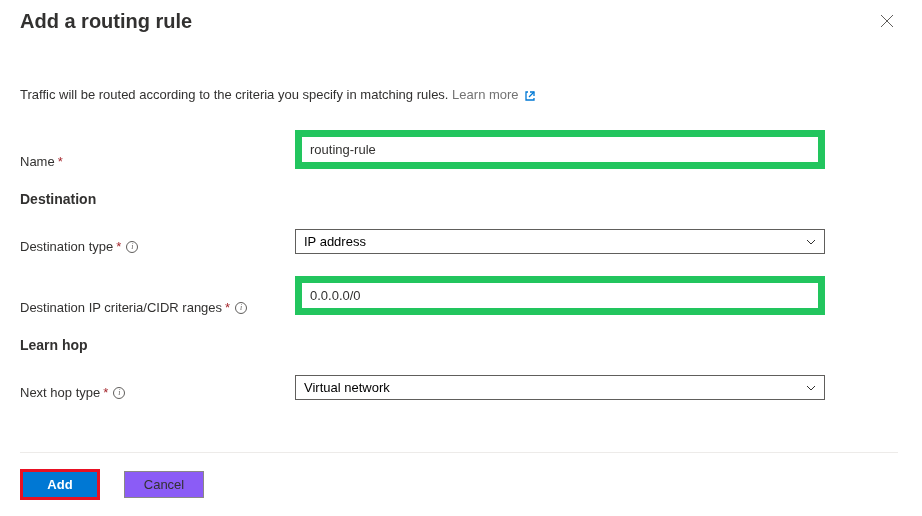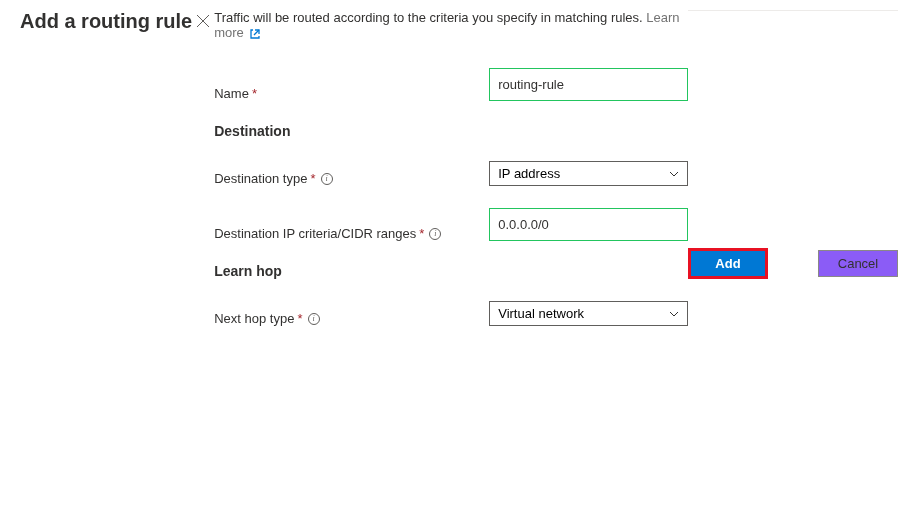--- a/index.html
+++ b/index.html
@@ -13,20 +13,21 @@
       color: #323130;
       background: #ffffff;
       width: 922px;
       height: 516px;
       position: relative;
     }
     .panel {
       padding: 10px 24px 0 20px;
       height: 100%;
       display: flex;
+      flex-direction: column;
     }
     .header {
       display: flex;
       justify-content: space-between;
       align-items: flex-start;
       margin-bottom: 52px;
     }
     .title {
       font-size: 20px;
       font-weight: 600;
@@ -99,23 +100,23 @@
       font-style: italic;
       font-family: serif;
       cursor: help;
     }
     .form-control {
       flex: 1;
       max-width: 530px;
     }
     .text-input {
       width: 100%;
-      height: 33px;
+      height: 39px;
       padding: 3px 8px;
-      border: 1px solid #22c55e;
+      border: 7px solid #22c55e;
       font-size: 13px;
       font-family: inherit;
       color: #323130;
       outline: none;
     }
     .select-wrapper {
       position: relative;
       width: 100%;
     }
     .select-input {
@@ -151,21 +152,21 @@
       font-size: 14px;
       font-weight: 700;
       color: #323130;
       margin-bottom: 22px;
       margin-top: 6px;
     }
     .footer {
       border-top: 1px solid #edebe9;
       padding: 16px 0;
       display: flex;
-      gap: 50px;
+      gap: 24px;
       align-items: center;
     }
     .btn-primary {
       background: #0078d4;
       color: #ffffff;
       border: 3px solid #e81123;
       padding: 5px 22px;
       font-size: 13px;
       font-weight: 600;
       font-family: inherit;

